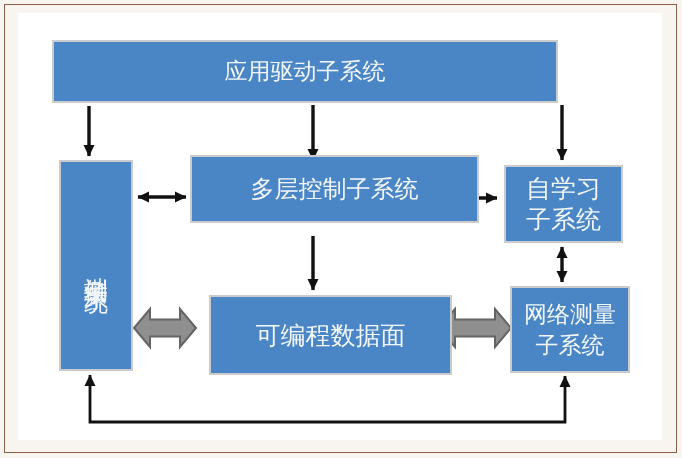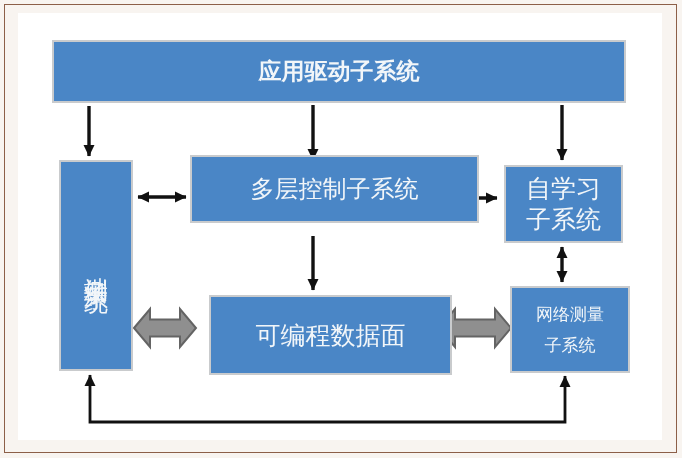--- a/index.html
+++ b/index.html
@@ -21,29 +21,29 @@
     position:absolute;left:0;top:0;width:682px;height:458px;
   }
   .node{
     position:absolute;box-sizing:border-box;
     background:#4A86C6;border:2px solid #C9CBCD;
     color:#F2F6F9;
     display:flex;align-items:center;justify-content:center;
     text-align:center;
   }
   .node span{white-space:pre-line;}
-  .node-app{left:52px;top:40px;width:574px;height:63px;font-size:23px;font-weight:bold;}
+  .node-app{left:52px;top:40px;width:506px;height:63px;font-size:23px;}
   .node-endside{left:59px;top:160px;width:74px;height:211px;font-size:24px;}
   .node-endside span{
     writing-mode:vertical-rl;text-orientation:upright;letter-spacing:3px;
   }
   .node-control{left:190px;top:155px;width:289px;height:68px;font-size:24px;}
   .node-selflearn{left:504px;top:165px;width:119px;height:78px;font-size:25px;line-height:31px;}
   .node-dataplane{left:209px;top:295px;width:243px;height:80px;font-size:25px;}
-  .node-measure{left:510px;top:286px;width:120px;height:87px;font-size:17px;line-height:31px;}
+  .node-measure{left:510px;top:286px;width:120px;height:87px;font-size:23px;line-height:31px;}
 </style>
 </head>
 <body>
 
 <div class="frame-border"></div>
 <div class="canvas"></div>
 
 <svg class="arrow-layer" viewBox="0 0 682 458" xmlns="http://www.w3.org/2000/svg">
   <defs>
     <marker id="ah" markerUnits="userSpaceOnUse" markerWidth="16" markerHeight="16" refX="11.5" refY="6" orient="auto-start-reverse">

